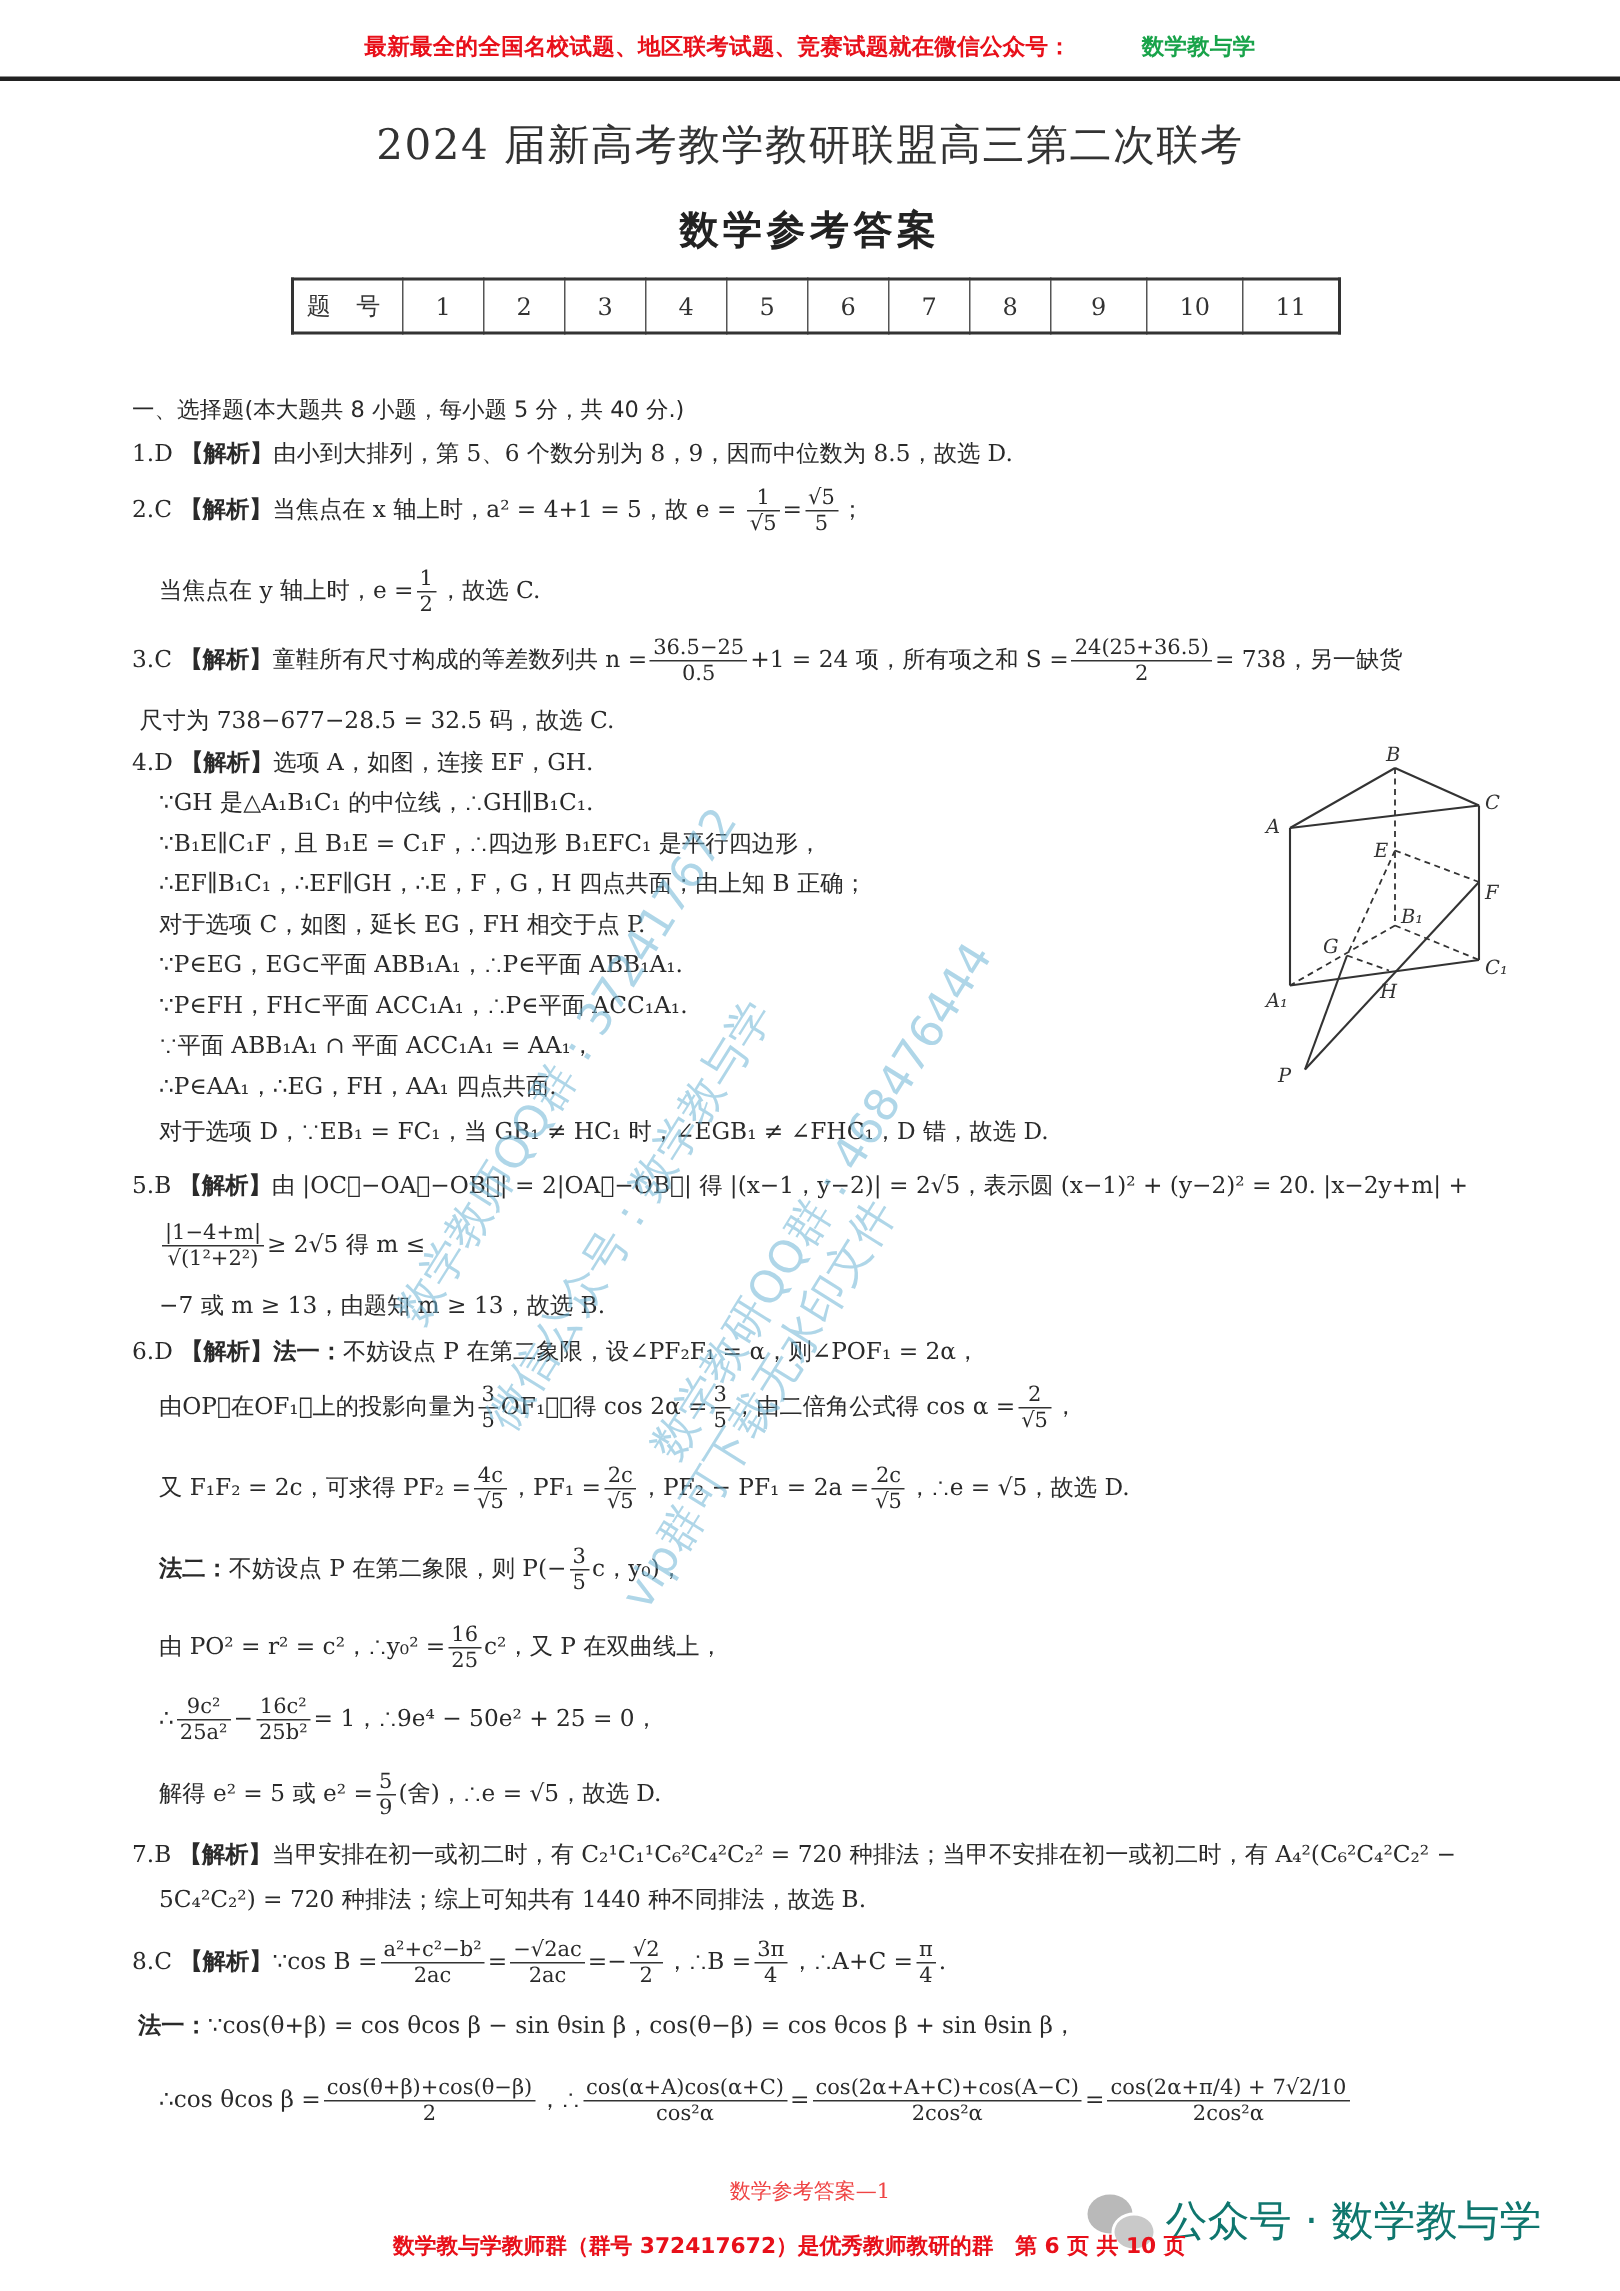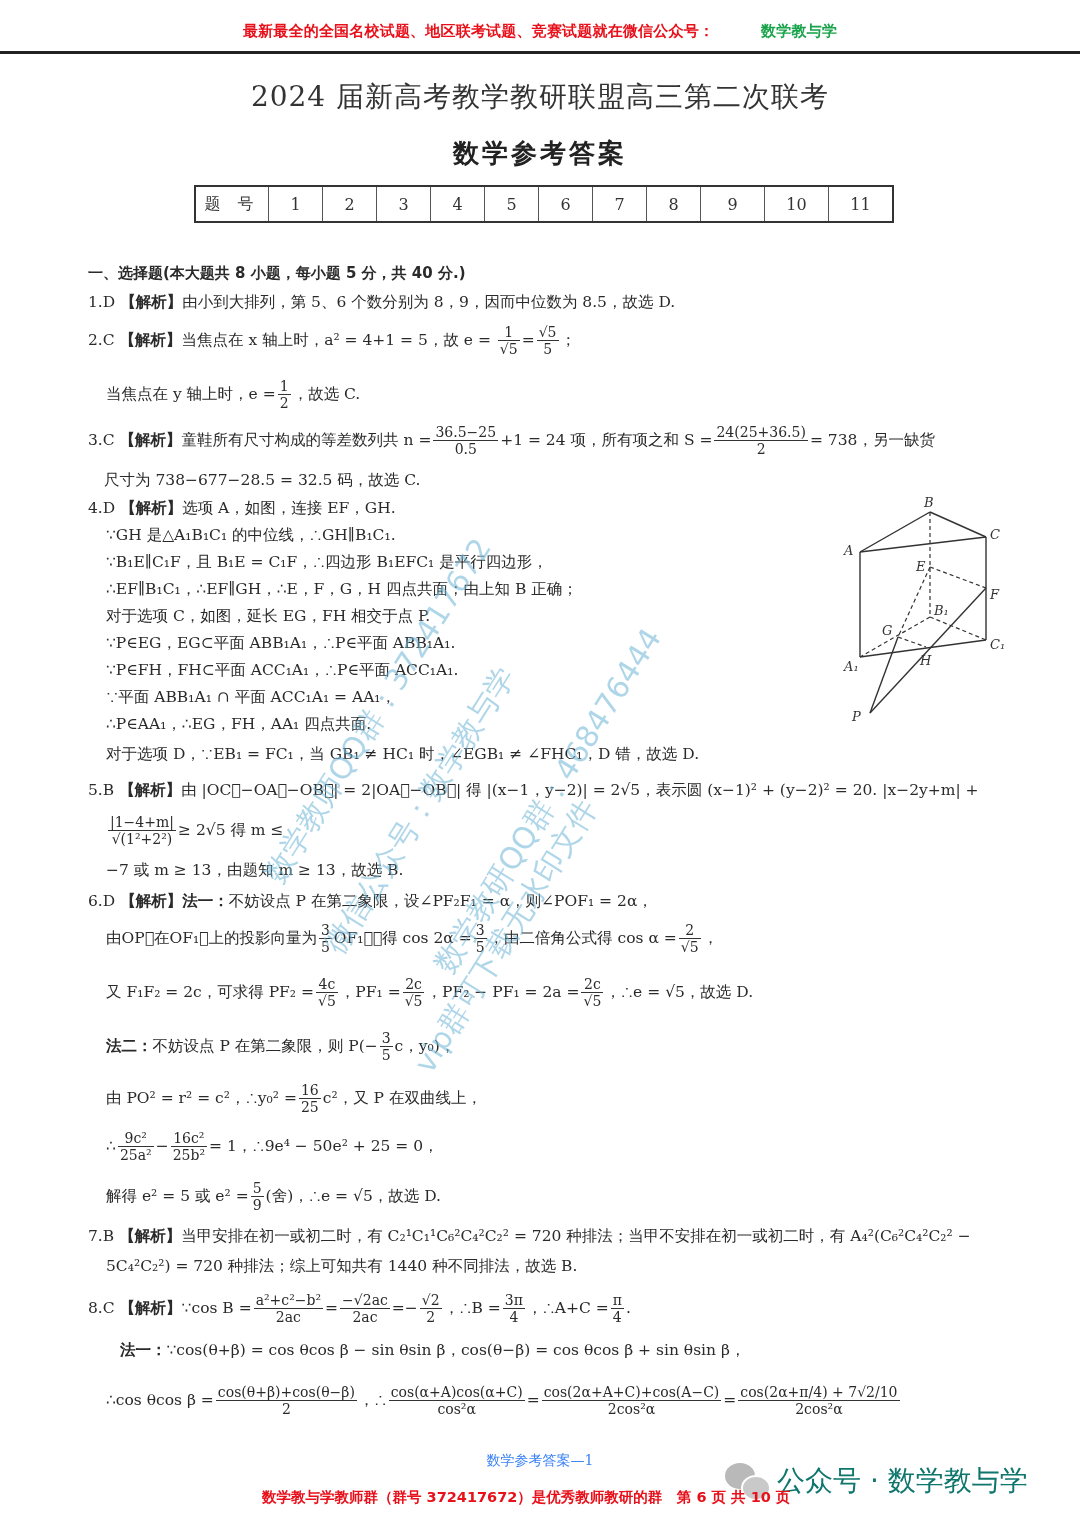--- a/index.html
+++ b/index.html
@@ -14,28 +14,28 @@
   .subtitle { position: absolute; top: 136px; left: 0; width: 1080px; text-align: center;
          font-family: "DejaVu Sans", sans-serif; font-size: 26px; font-weight: bold; color: #222; letter-spacing: 3px; }
   table.answers { position: absolute; top: 185px; left: 194px; border-collapse: collapse; border: 2px solid #333; }
   table.answers td { border: 1px solid #555; height: 34px; text-align: center; font-size: 16px; color: #333; padding: 0; }
   table.answers td.head { width: 72px; letter-spacing: 6px; }
   table.answers td.cell { width: 53px; }
   table.answers td.cell.wide { width: 63px; }
   .body { position: absolute; left: 88px; top: 262px; width: 920px; font-size: 15.5px; line-height: 1.55; color: #2a2a2a; }
   .line { position: absolute; white-space: nowrap; }
   .bold { font-weight: bold; font-family: "DejaVu Sans", sans-serif; }
-  .section { font-family: "DejaVu Sans", sans-serif; font-weight: bold; font-size: 15px; }
+  .section { font-family: "DejaVu Sans", sans-serif; font-weight: normal; font-size: 15px; }
   .frac { display: inline-block; vertical-align: middle; text-align: center; margin: 0 2px; font-size: 14px; line-height: 1.15; }
   .frac .num { display: block; border-bottom: 1px solid #333; padding: 0 2px; }
   .frac .den { display: block; padding: 0 2px; }
   .figure { position: absolute; left: 838px; top: 495px; width: 170px; height: 230px; }
   .watermark { position: absolute; color: #6fb6d6; opacity: 0.55; font-family: "DejaVu Sans", sans-serif; font-size: 30px;
          transform-origin: left bottom; white-space: nowrap; pointer-events: none; }
-  .footer-page { position: absolute; top: 1452px; left: 0; width: 1080px; text-align: center; font-size: 14px; color: #3b82f6; }
+  .footer-page { position: absolute; top: 1452px; left: 0; width: 1080px; text-align: center; font-size: 14px; color: #ef4444; }
   .footer-banner { position: absolute; top: 1488px; left: 262px; font-family: "DejaVu Sans", sans-serif; font-weight: bold;
          font-size: 14.5px; color: #e8101a; white-space: nowrap; }
   .wechat { position: absolute; top: 1462px; left: 725px; display: flex; align-items: center; gap: 8px; }
   .wechat .icon { width: 44px; height: 36px; position: relative; }
   .wechat .icon .b1 { position: absolute; left: 0; top: 0; width: 30px; height: 26px; border-radius: 50%; background: #b9b9b9; }
   .wechat .icon .b2 { position: absolute; left: 16px; top: 12px; width: 26px; height: 22px; border-radius: 50%; background: #c9c9c9; border: 2px solid #fff; }
   .wechat .label { font-family: "DejaVu Sans", sans-serif; font-size: 28px; color: #0f766e; }
 </style>
 </head>
 <body>
@@ -77,21 +77,21 @@
     <span>2.C</span>&nbsp;<span class="bold">【解析】</span><span>当焦点在 x 轴上时，a² = 4+1 = 5，故 e =</span>
     <span class="frac"><span class="num">1</span><span class="den">√5</span></span><span>=</span><span class="frac"><span class="num">√5</span><span class="den">5</span></span><span>；</span>
   </div>
   <div class="line" style="top:116px; left:18px">
     <span>当焦点在 y 轴上时，e =</span><span class="frac"><span class="num">1</span><span class="den">2</span></span><span>，故选 C.</span>
   </div>
 
   <div class="line" style="top:162px">
     <span>3.C</span>&nbsp;<span class="bold">【解析】</span><span>童鞋所有尺寸构成的等差数列共 n =</span><span class="frac"><span class="num">36.5−25</span><span class="den">0.5</span></span><span>+1 = 24 项，所有项之和 S =</span><span class="frac"><span class="num">24(25+36.5)</span><span class="den">2</span></span><span>= 738，另一缺货</span>
   </div>
-  <div class="line" style="top:206px; left:16px">尺寸为 738−677−28.5 = 32.5 码，故选 C.</div>
+  <div class="line" style="top:206px; left:5px">尺寸为 738−677−28.5 = 32.5 码，故选 C.</div>
 
   <div class="line" style="top:234px">
     <span>4.D</span>&nbsp;<span class="bold">【解析】</span><span>选项 A，如图，连接 EF，GH.</span>
   </div>
   <div class="line" style="top:261px; left:18px">∵GH 是△A₁B₁C₁ 的中位线，∴GH∥B₁C₁.</div>
   <div class="line" style="top:288px; left:18px">∵B₁E∥C₁F，且 B₁E = C₁F，∴四边形 B₁EFC₁ 是平行四边形，</div>
   <div class="line" style="top:315px; left:18px">∴EF∥B₁C₁，∴EF∥GH，∴E，F，G，H 四点共面；由上知 B 正确；</div>
   <div class="line" style="top:342px; left:18px">对于选项 C，如图，延长 EG，FH 相交于点 P.</div>
   <div class="line" style="top:369px; left:18px">∵P∈EG，EG⊂平面 ABB₁A₁，∴P∈平面 ABB₁A₁.</div>
   <div class="line" style="top:396px; left:18px">∵P∈FH，FH⊂平面 ACC₁A₁，∴P∈平面 ACC₁A₁.</div>
@@ -130,21 +130,21 @@
   </div>
 
   <div class="line" style="top:962px">
     <span>7.B</span>&nbsp;<span class="bold">【解析】</span><span>当甲安排在初一或初二时，有 C₂¹C₁¹C₆²C₄²C₂² = 720 种排法；当甲不安排在初一或初二时，有 A₄²(C₆²C₄²C₂² −</span>
   </div>
   <div class="line" style="top:992px; left:18px">5C₄²C₂²) = 720 种排法；综上可知共有 1440 种不同排法，故选 B.</div>
 
   <div class="line" style="top:1030px">
     <span>8.C</span>&nbsp;<span class="bold">【解析】</span><span>∵cos B =</span><span class="frac"><span class="num">a²+c²−b²</span><span class="den">2ac</span></span>=<span class="frac"><span class="num">−√2ac</span><span class="den">2ac</span></span>=−<span class="frac"><span class="num">√2</span><span class="den">2</span></span><span>，∴B =</span><span class="frac"><span class="num">3π</span><span class="den">4</span></span><span>，∴A+C =</span><span class="frac"><span class="num">π</span><span class="den">4</span></span><span>.</span>
   </div>
-  <div class="line" style="top:1076px; left:32px">
+  <div class="line" style="top:1076px; left:4px">
     <span class="bold">法一：</span><span>∵cos(θ+β) = cos θcos β − sin θsin β，cos(θ−β) = cos θcos β + sin θsin β，</span>
   </div>
   <div class="line" style="top:1122px; left:18px">
     <span>∴cos θcos β =</span><span class="frac"><span class="num">cos(θ+β)+cos(θ−β)</span><span class="den">2</span></span><span>，∴</span><span class="frac"><span class="num">cos(α+A)cos(α+C)</span><span class="den">cos²α</span></span>=<span class="frac"><span class="num">cos(2α+A+C)+cos(A−C)</span><span class="den">2cos²α</span></span>=<span class="frac"><span class="num">cos(2α+π/4) + 7√2/10</span><span class="den">2cos²α</span></span>
   </div>
 </div>
 
 <svg class="figure" viewBox="0 0 170 230" xmlns="http://www.w3.org/2000/svg">
   <g stroke="#333" stroke-width="1.4" fill="none">
     <line x1="22" y1="57" x2="92" y2="17"></line>

